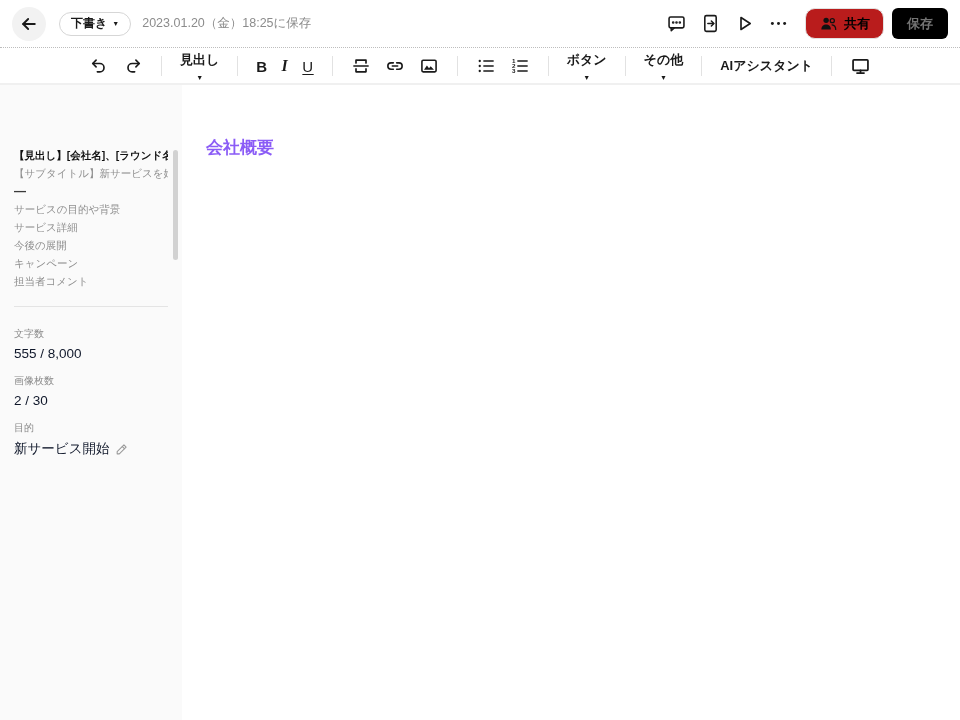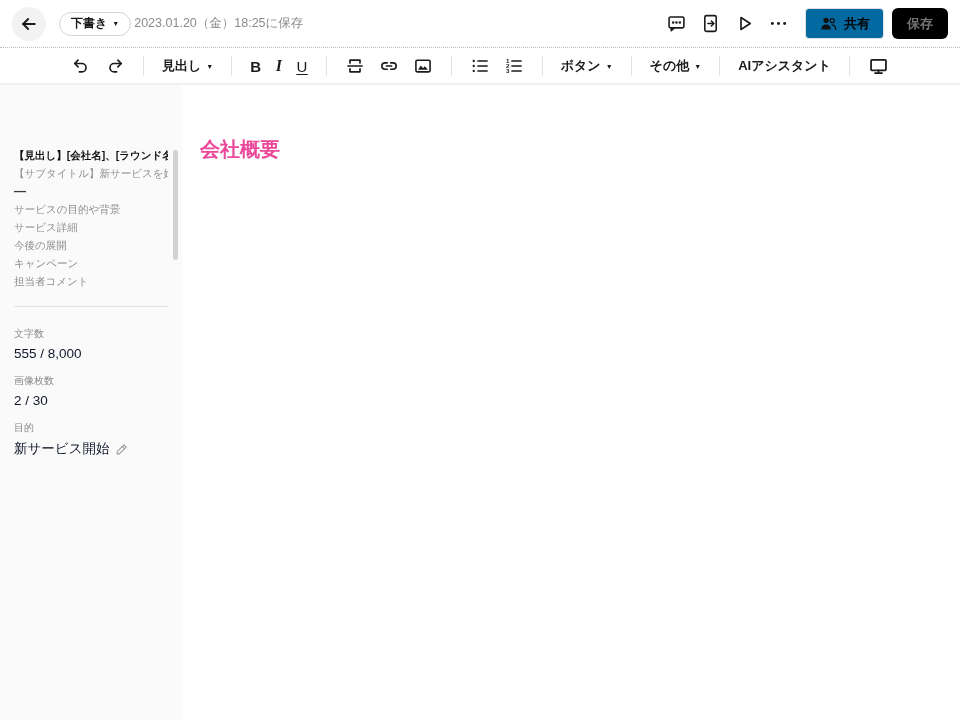--- a/index.html
+++ b/index.html
@@ -20,47 +20,47 @@
   .back-btn {
     width:34px; height:34px; border-radius:50%; background:#f2f2f2;
     display:flex; align-items:center; justify-content:center; cursor:pointer; flex:0 0 auto;
   }
   .draft-pill {
     margin-left:13px; height:24px; padding:9px 11px; border:1px solid #d6d6d6;
     border-radius:13px; background:#fff; display:flex; align-items:center; gap:5px;
     font-size:12px; font-weight:700; cursor:pointer; flex:0 0 auto;
   }
   .caret { font-size:7px; line-height:1; color:#1a1a1a; }
-  .saved-at { margin-left:3px; font-size:12.5px; color:#8c8c8c; white-space:nowrap; }
+  .saved-at { margin-left:11px; font-size:12.5px; color:#8c8c8c; white-space:nowrap; }
   .topbar-spacer { flex:1; }
   .tb-iconbtn {
     width:26px; height:26px; display:flex; align-items:center; justify-content:center;
     cursor:pointer; margin-left:8px; color:#1a1a1a;
   }
   .share-btn {
-    margin-left:14px; height:31px; padding:0 13px; border:1px solid #e2e2e2; border-radius:4px;
-    background:#0369a1; display:flex; align-items:center; gap:6px;
+    margin-left:14px; height:31px; padding:0 13px; border:1px solid #e2e2e2; border-radius:10px;
+    background:#b91c1c; display:flex; align-items:center; gap:6px;
     font-size:13px; font-weight:700; cursor:pointer;
   }
   .save-btn {
     margin-left:8px; height:31px; padding:0 15px; border:none; border-radius:6px;
     background:#000; color:#737373; display:flex; align-items:center;
     font-size:13px; font-weight:700; cursor:pointer;
   }
 
   
   .toolbar {
     position:absolute; top:49px; left:0; right:0; height:36px;
     background:#fff; border-bottom:2px solid #f0f0f0;
     display:flex; align-items:center; justify-content:center;
   }
   .tool {
     display:flex; align-items:center; justify-content:center;
     height:28px; padding:0 7px; cursor:pointer; color:#1a1a1a;
-    font-size:13px; font-weight:700; gap:5px; white-space:nowrap;
+    font-size:13px; font-weight:700; gap:5px; white-space:nowrap;flex-direction:column;
   }
   .tool.text-tool { letter-spacing:0.5px; }
   .tb-divider { width:1px; height:20px; background:#e2e2e2; margin:0 11px; flex:0 0 auto; }
   .fmt-b { font-size:15px; font-weight:700; }
   .fmt-i { font-family:"Liberation Serif","DejaVu Serif",serif; font-style:italic; font-size:16px; font-weight:600; }
   .fmt-u { font-size:15px; text-decoration:underline; text-underline-offset:2px; font-weight:500; }
 
   
   .sidebar {
     position:absolute; top:85px; left:0; bottom:0; width:182px;
@@ -83,21 +83,21 @@
   .stat-label { font-size:10px; color:#8a8a8a; margin-top:13px; }
   .stat-label:first-child { margin-top:0; }
   .stat-value { font-size:13.5px; color:#0f172a; margin-top:5px; display:flex; align-items:center; gap:6px; }
   .edit-pencil { color:#9a9a9a; cursor:pointer; }
 
   
   .main {
     position:absolute; top:85px; left:182px; right:0; bottom:0; background:#fff;
   }
   .doc-heading {
-    margin:51px 0 0 18px; font-size:20px; font-weight:700; color:#ec4899;
+    margin:51px 0 0 24px; font-size:17px; font-weight:700; color:#8b5cf6;
   }
 </style>
 </head>
 <body>
 
 <div class="topbar">
   <div class="back-btn">
     <span>
       <svg width="20" height="20" viewBox="0 0 24 24" fill="none" stroke="#1a1a1a" stroke-width="2.2" stroke-linecap="round" stroke-linejoin="round">
         <path d="M19 12H5"></path>

